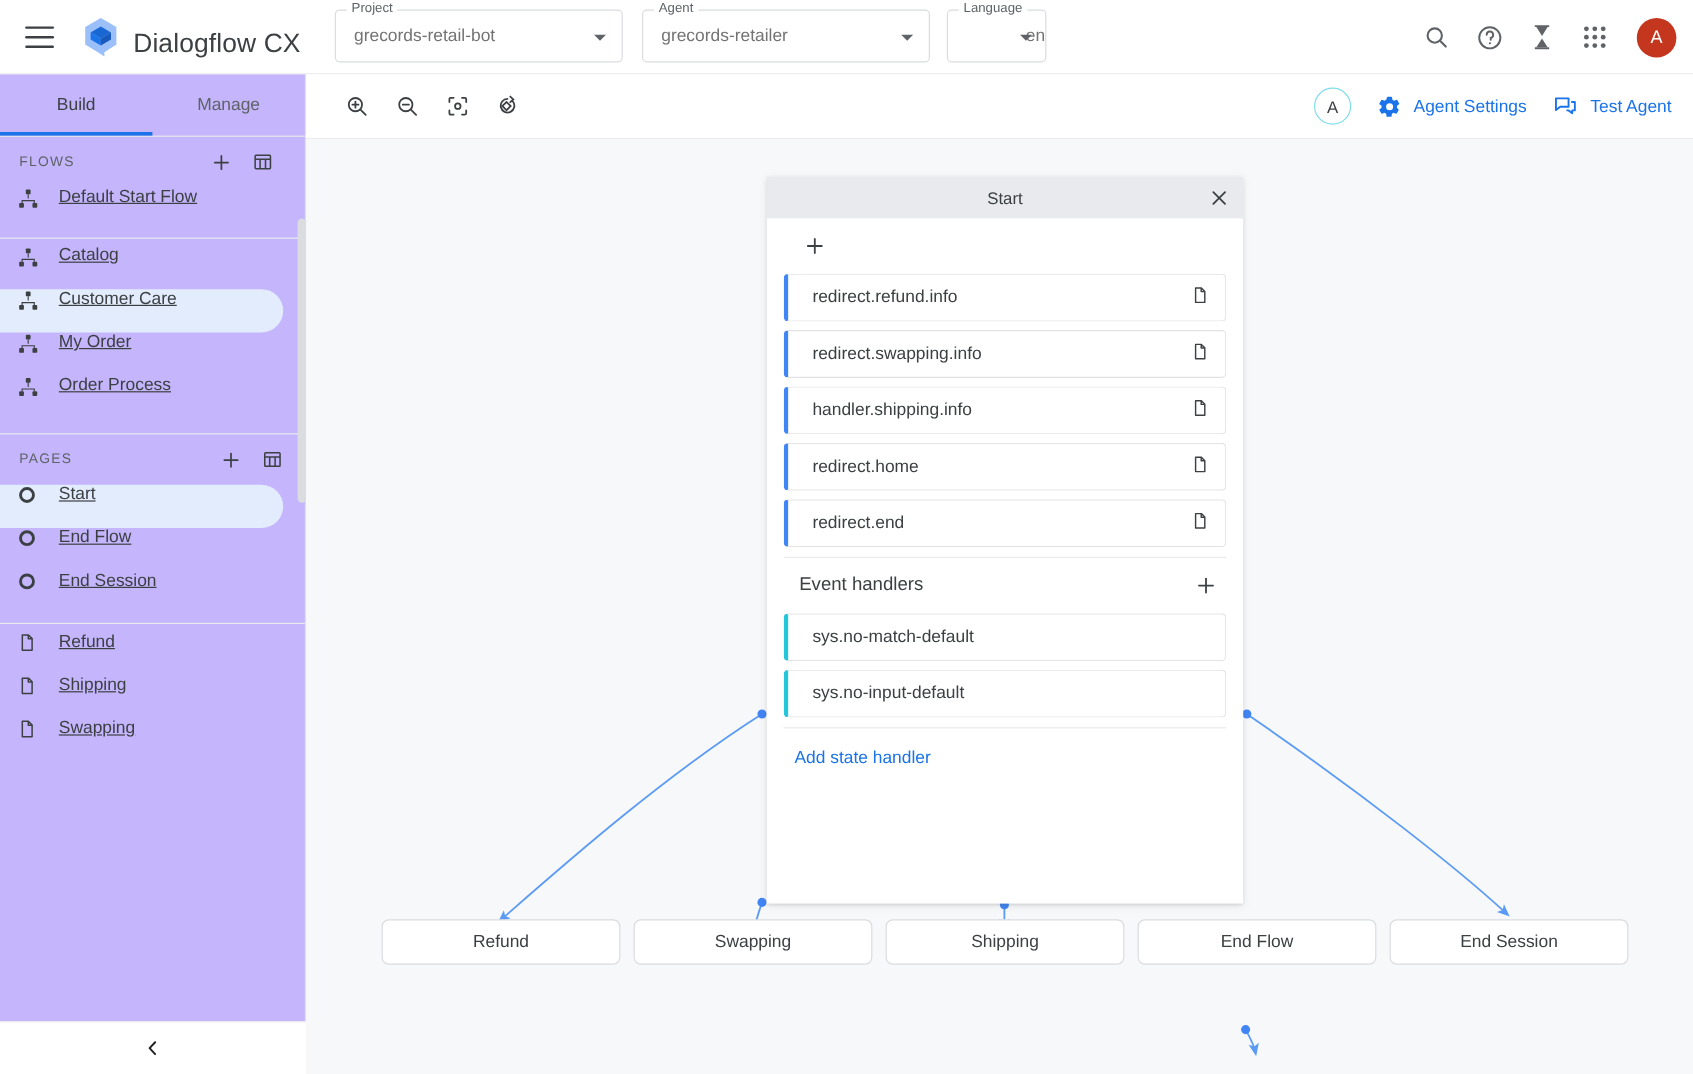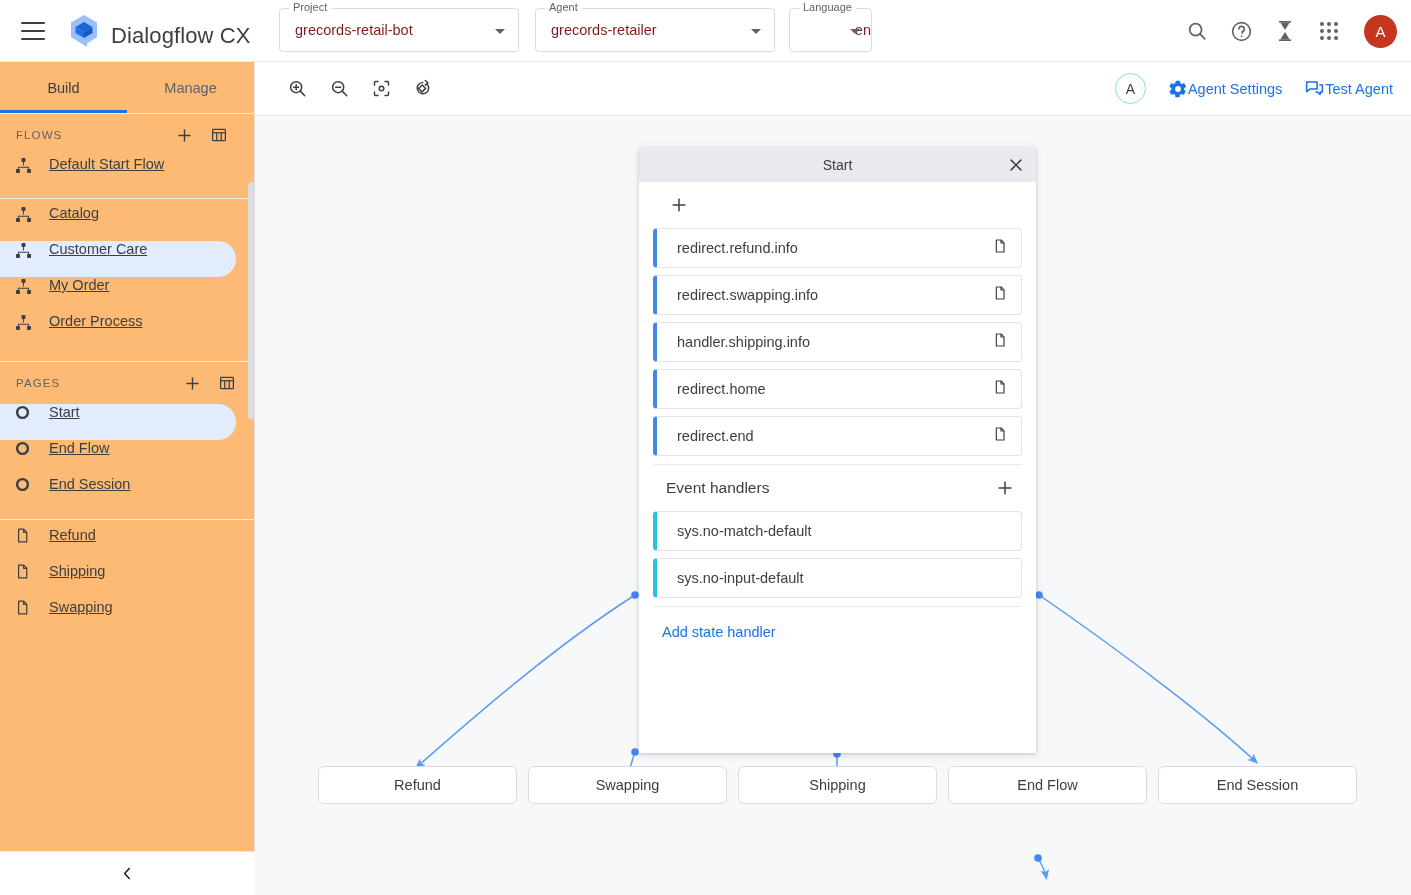--- a/index.html
+++ b/index.html
@@ -34,21 +34,21 @@
 
   
   .sel {
     position: relative; height: 44px; border: 1px solid #dadce0; border-radius: 4px;
     display: flex; align-items: center; cursor: pointer; background: #fff;
   }
   .sel-label {
     position: absolute; top: -8px; left: 9px; background: #fff; padding: 0 4px;
     font-size: 11px; color: #5f6368; line-height: 12px;
   }
-  .sel-value { font-size: 14.5px; color: #7f1d1d; padding-left: 15px; white-space: nowrap; }
+  .sel-value { font-size: 14.5px; color: #737373; padding-left: 15px; white-space: nowrap; }
   .caret {
     width: 0; height: 0; border-left: 5px solid transparent; border-right: 5px solid transparent;
     border-top: 5px solid #5f6368; position: absolute; right: 13px; top: 20px;
   }
   #project-select { position: absolute; left: 279px; top: 8px; width: 240px; }
   #agent-select   { position: absolute; left: 535px; top: 8px; width: 240px; }
   #language-select{ position: absolute; left: 789px; top: 8px; width: 83px; justify-content: flex-end; }
   #language-select .sel-value { padding-left: 13px; font-size: 14.5px; }
   #language-select .caret { right: 11px; }
 
@@ -61,21 +61,21 @@
     width: 33px; height: 33px; border-radius: 50%; background: #c5361f; color: #fff;
     display: flex; align-items: center; justify-content: center;
     font-size: 15px; cursor: pointer; margin-left: 4px;
   }
   .grid-dots { display: grid; grid-template-columns: repeat(3, 4px); grid-gap: 3px; }
   .grid-dots span { width: 4px; height: 4px; background: #5f6368; border-radius: 50%; display: block; }
 
   
   .sidebar {
     position: absolute; left: 0; top: 62px; width: 255px; height: 833px;
-    background: #fdba74; border-right: 1px solid #e0e0e0;
+    background: #c4b5fd; border-right: 1px solid #e0e0e0;
   }
   .tabs { display: flex; height: 52px; border-bottom: 1px solid #e8eaed; position: relative; }
   .tab {
     flex: 1; display: flex; align-items: center; justify-content: center;
     font-size: 14.5px; color: #5f6368; cursor: pointer; position: relative;
   }
   .tab.active { color: #3c4043; }
   .tab.active::after {
     content: ""; position: absolute; bottom: 0; left: 0; right: 0;
     height: 3px; background: #1a73e8;
@@ -121,21 +121,21 @@
   .tbicon { width: 28px; height: 28px; display: flex; align-items: center; justify-content: center; cursor: pointer; }
   .tb-right {
     position: absolute; right: 18px; display: flex; align-items: center; gap: 22px;
   }
   .agent-avatar {
     width: 31px; height: 31px; border-radius: 50%; border: 1.6px solid #80deea;
     display: flex; align-items: center; justify-content: center;
     font-size: 14px; color: #3c4043; background: #fff; cursor: pointer;
   }
   .blue-action {
-    display: flex; align-items: center; color: #1a73e8;
+    display: flex; align-items: center; gap: 10px; color: #1a73e8;
     font-size: 14.5px; cursor: pointer; white-space: nowrap; justify-content: flex-end;
   }
 
   .canvas {
     position: absolute; left: 255px; top: 116px; width: 1156px; height: 779px;
     background: #f7f8fa; overflow: hidden;
   }
   .edges { position: absolute; left: 0; top: 0; width: 1156px; height: 779px; }
 
   

